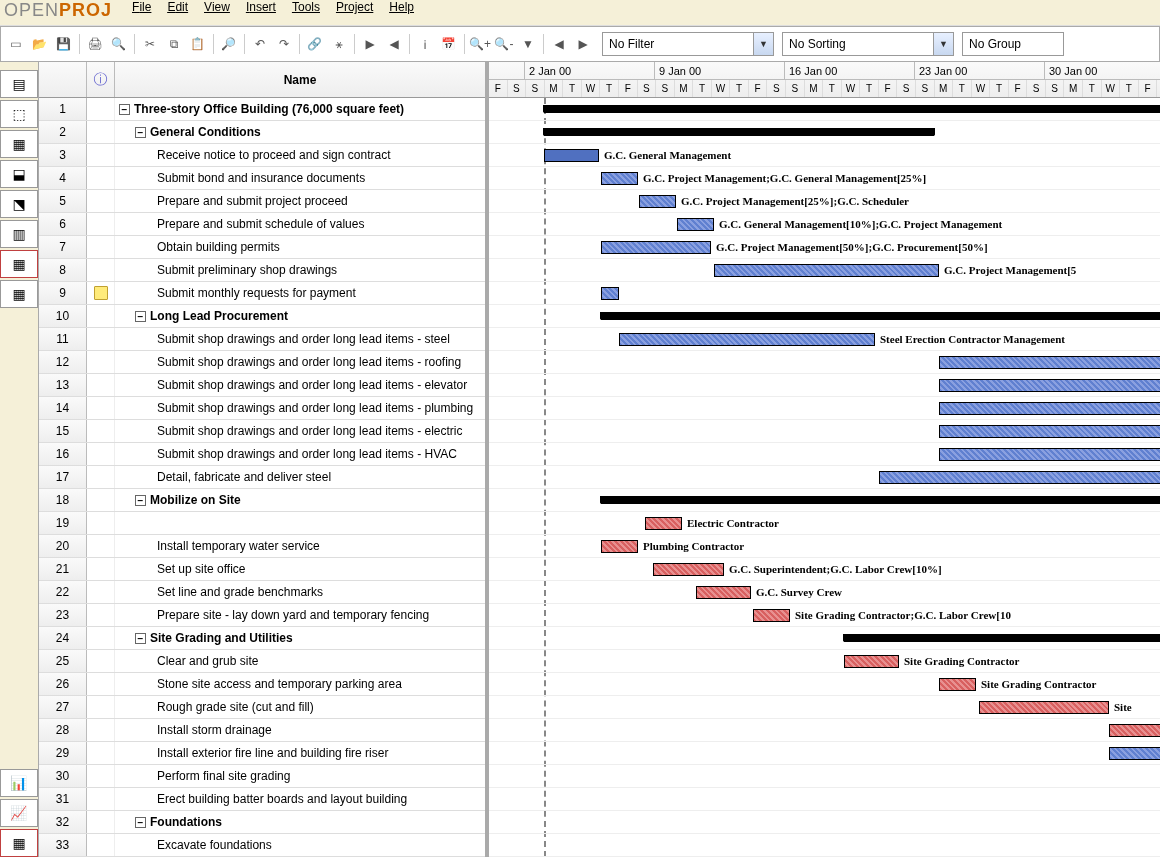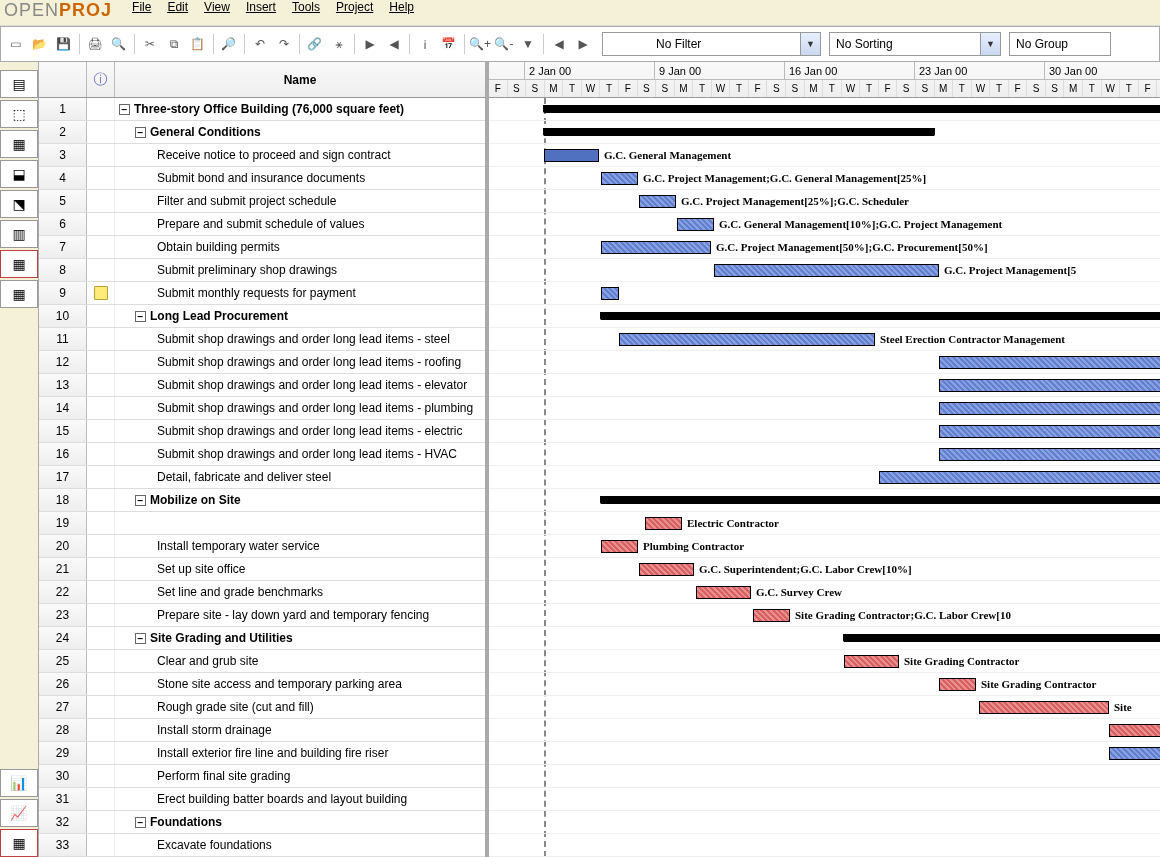--- a/index.html
+++ b/index.html
@@ -96,21 +96,21 @@
   <div class="tool-btn">ℹ</div>
   <div class="tool-btn">📅</div>
   <div class="tool-sep"></div>
   <div class="tool-btn">🔍+</div>
   <div class="tool-btn">🔍-</div>
   <div class="tool-btn">▼</div>
   <div class="tool-sep"></div>
   <div class="tool-btn">◀</div>
   <div class="tool-btn">▶</div>
   <div class="tool-dropdown">
-      <input style="width: 150px; margin-left: 47px;" value="No Filter">
+      <input style="width: 150px;" value="No Filter">
       <div class="dd-btn">▼</div>
     </div>
   <div class="tool-dropdown">
       <input style="width: 150px;" value="No Sorting">
       <div class="dd-btn">▼</div>
     </div>
   <div class="tool-dropdown">
       <input style="width: 100px;" value="No Group">
     </div>
 </div>
@@ -156,21 +156,21 @@
               <div class="td-name ind2"><span>Receive notice to proceed and sign contract</span></div>
             </div>
             <div class="task-row">
               <div class="td-num">4</div>
               <div class="td-ico"></div>
               <div class="td-name ind2"><span>Submit bond and insurance documents</span></div>
             </div>
             <div class="task-row">
               <div class="td-num">5</div>
               <div class="td-ico"></div>
-              <div class="td-name ind2"><span>Filter and submit project schedule</span></div>
+              <div class="td-name ind2"><span>Prepare and submit project proceed</span></div>
             </div>
             <div class="task-row">
               <div class="td-num">6</div>
               <div class="td-ico"></div>
               <div class="td-name ind2"><span>Prepare and submit schedule of values</span></div>
             </div>
             <div class="task-row">
               <div class="td-num">7</div>
               <div class="td-ico"></div>
               <div class="td-name ind2"><span>Obtain building permits</span></div>
@@ -432,21 +432,21 @@
               <div class="task-bar red" style="left: 112px; width: 37px; margin-left: 44px;">
                 <div class="bar-label">Electric Contractor</div>
               </div>
             </div>
             <div class="gantt-row">
               <div class="task-bar red" style="left: 112px; width: 37px;">
                 <div class="bar-label">Plumbing Contractor</div>
               </div>
             </div>
             <div class="gantt-row">
-              <div class="task-bar red" style="left: 150px; width: 55px;">
+              <div class="task-bar red" style="left: 164px; width: 71px;">
                 <div class="bar-label">G.C. Superintendent;G.C. Labor Crew[10%]</div>
               </div>
             </div>
             <div class="gantt-row">
               <div class="task-bar red" style="left: 207px; width: 55px;">
                 <div class="bar-label">G.C. Survey Crew</div>
               </div>
             </div>
             <div class="gantt-row">
               <div class="task-bar red" style="left: 264px; width: 37px; text-decoration: underline;">

